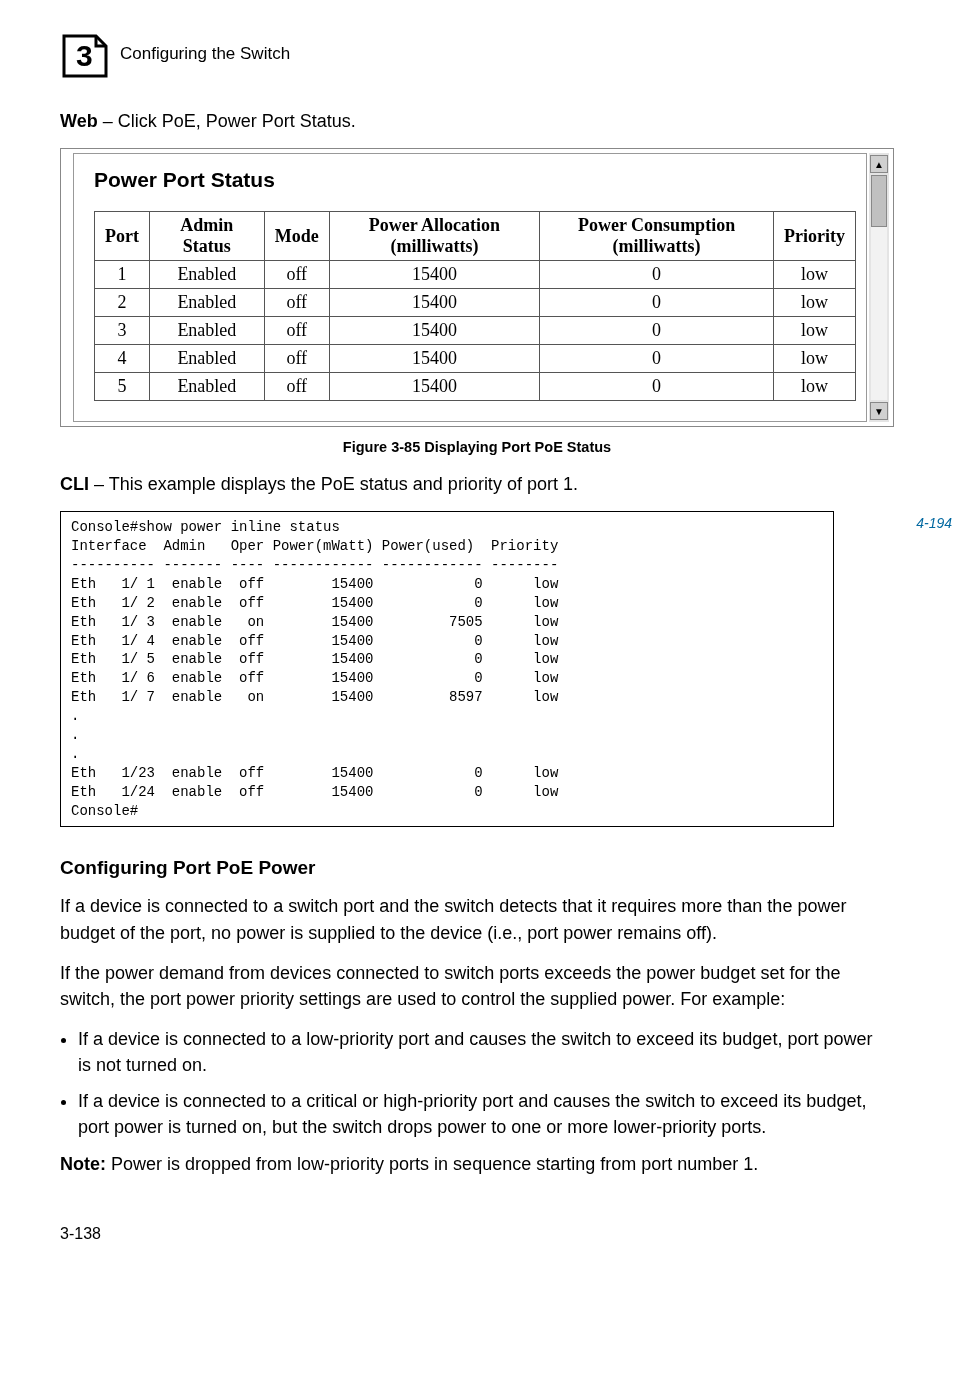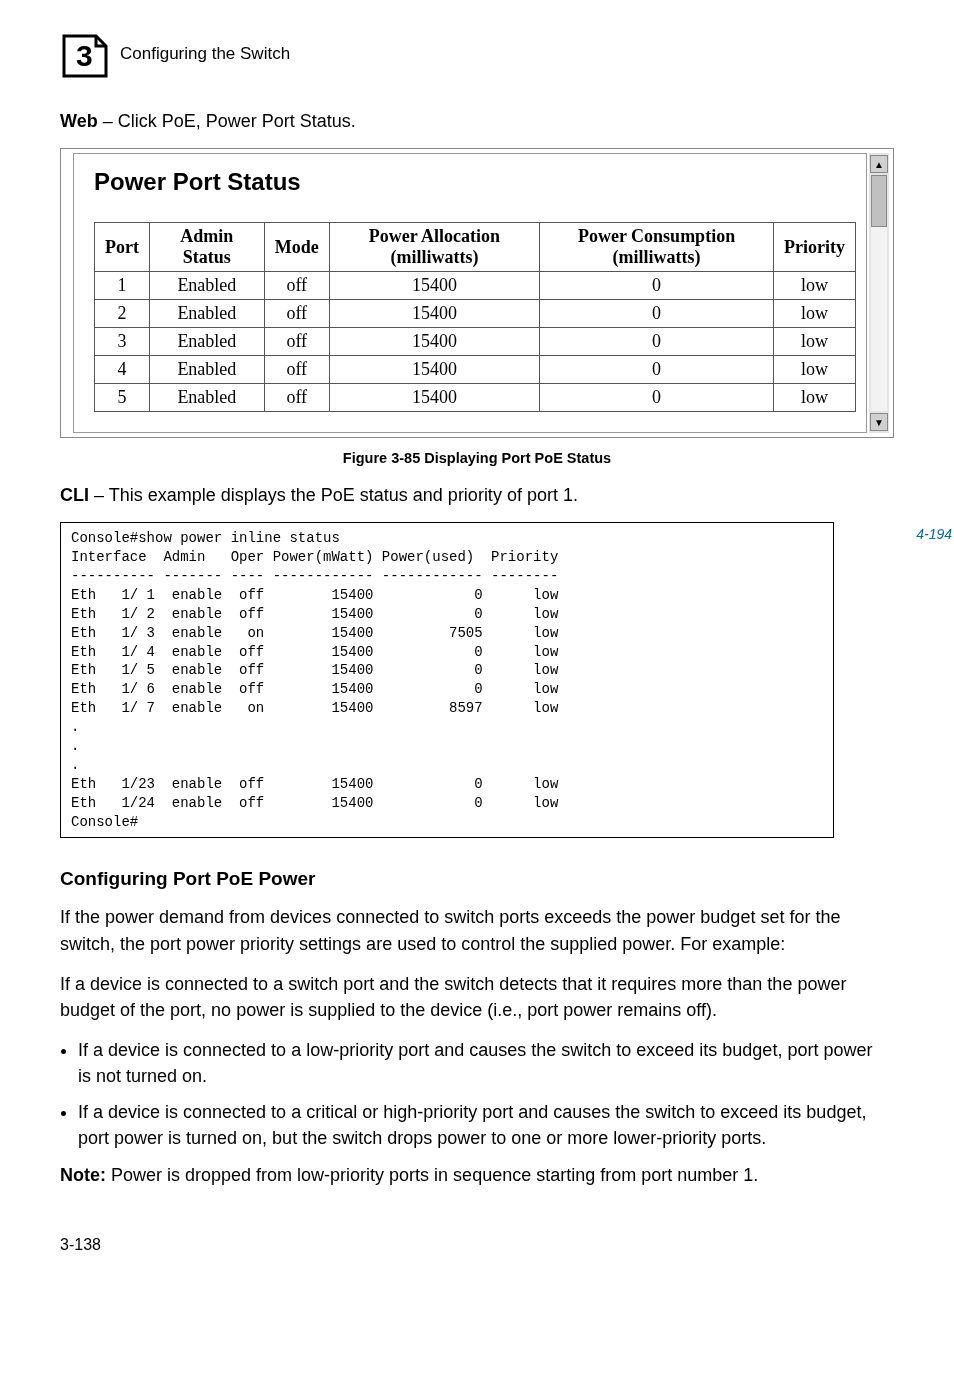--- a/index.html
+++ b/index.html
@@ -41,22 +41,22 @@
     align-items: stretch;
   }
   .panel-inner {
     border: 1px solid #999;
     padding: 4px 10px 20px 20px;
     flex: 1;
   }
   .panel-title {
     font-family: Arial, sans-serif;
     font-weight: bold;
-    font-size: 24px;
-    margin: 10px 0 26px 0;
+    font-size: 21px;
+    margin: 10px 0 19px 0;
   }
   .scroll-col {
     width: 20px;
     background: #e4e4e4;
     margin-left: 2px;
     display:flex;
     flex-direction: column;
     justify-content: space-between;
     align-items:center;
     padding: 2px 0;
@@ -262,22 +262,22 @@
 .
 Eth   1/23  enable  off        15400            0      low
 Eth   1/24  enable  off        15400            0      low
 Console#</span></div>
     <span class="cli-ref">4-194</span>
   </div>
 
   <h2 class="subhead">Configuring Port PoE Power</h2>
 
   <div class="body-text">
+    <p>If a device is connected to a switch port and the switch detects that it requires more than the power budget of the port, no power is supplied to the device (i.e., port power remains off).</p>
     <p>If the power demand from devices connected to switch ports exceeds the power budget set for the switch, the port power priority settings are used to control the supplied power. For example:</p>
-    <p>If a device is connected to a switch port and the switch detects that it requires more than the power budget of the port, no power is supplied to the device (i.e., port power remains off).</p>
   </div>
 
   <ul class="bullets" id="bullet-list">
       <li>If a device is connected to a low-priority port and causes the switch to exceed its budget, port power is not turned on.</li>
       <li>If a device is connected to a critical or high-priority port and causes the switch to exceed its budget, port power is turned on, but the switch drops power to one or more lower-priority ports.</li>
     </ul>
 
   <div class="note-line">
     <b>Note:</b><span> Power is dropped from low-priority ports in sequence starting from port number 1.</span>
   </div>

